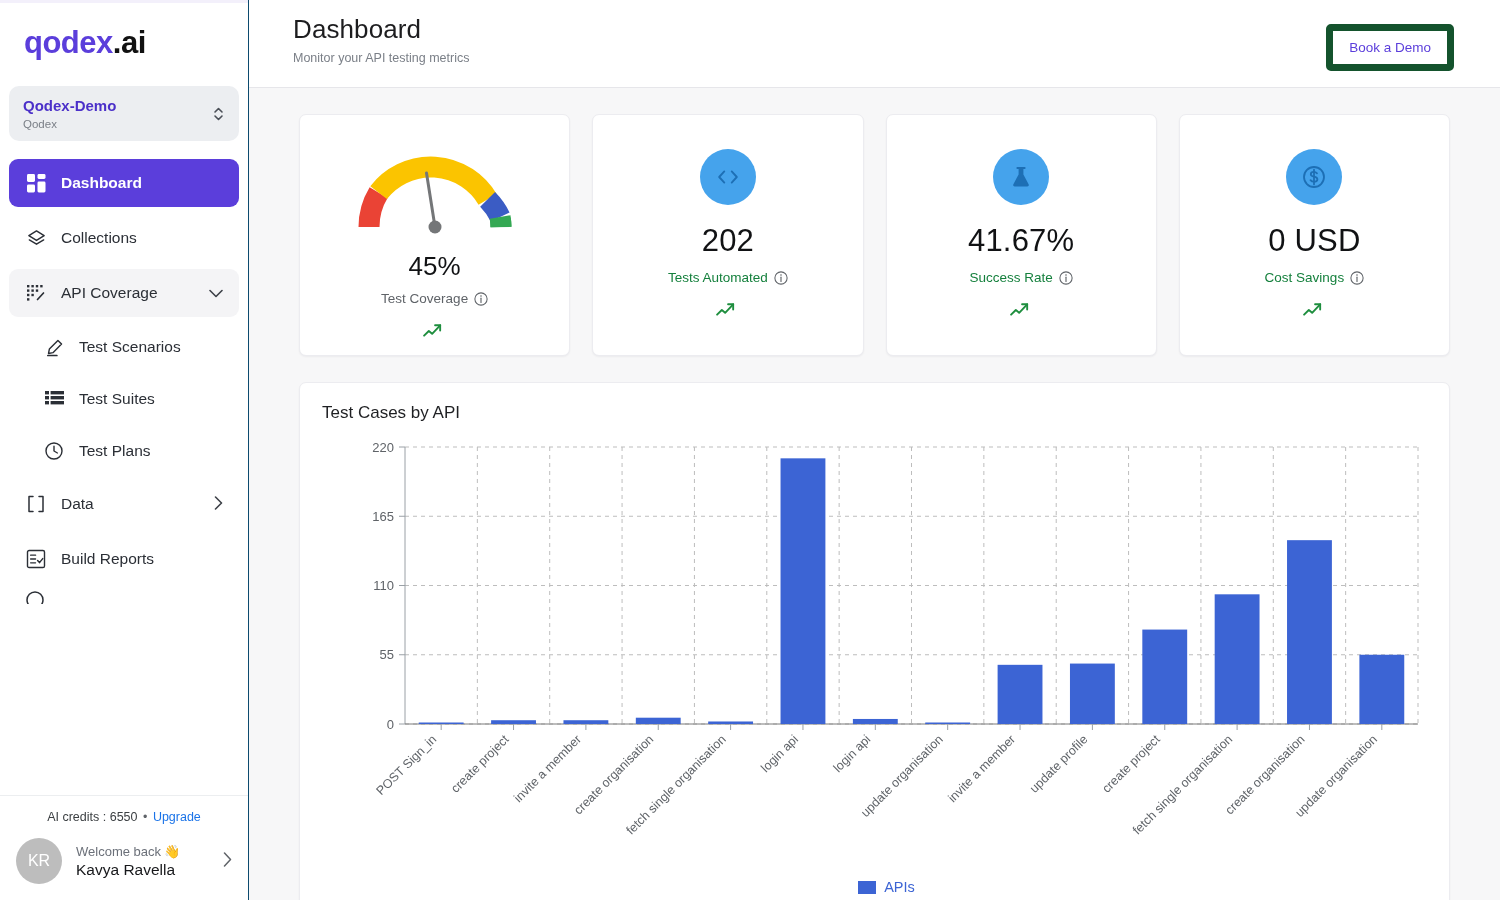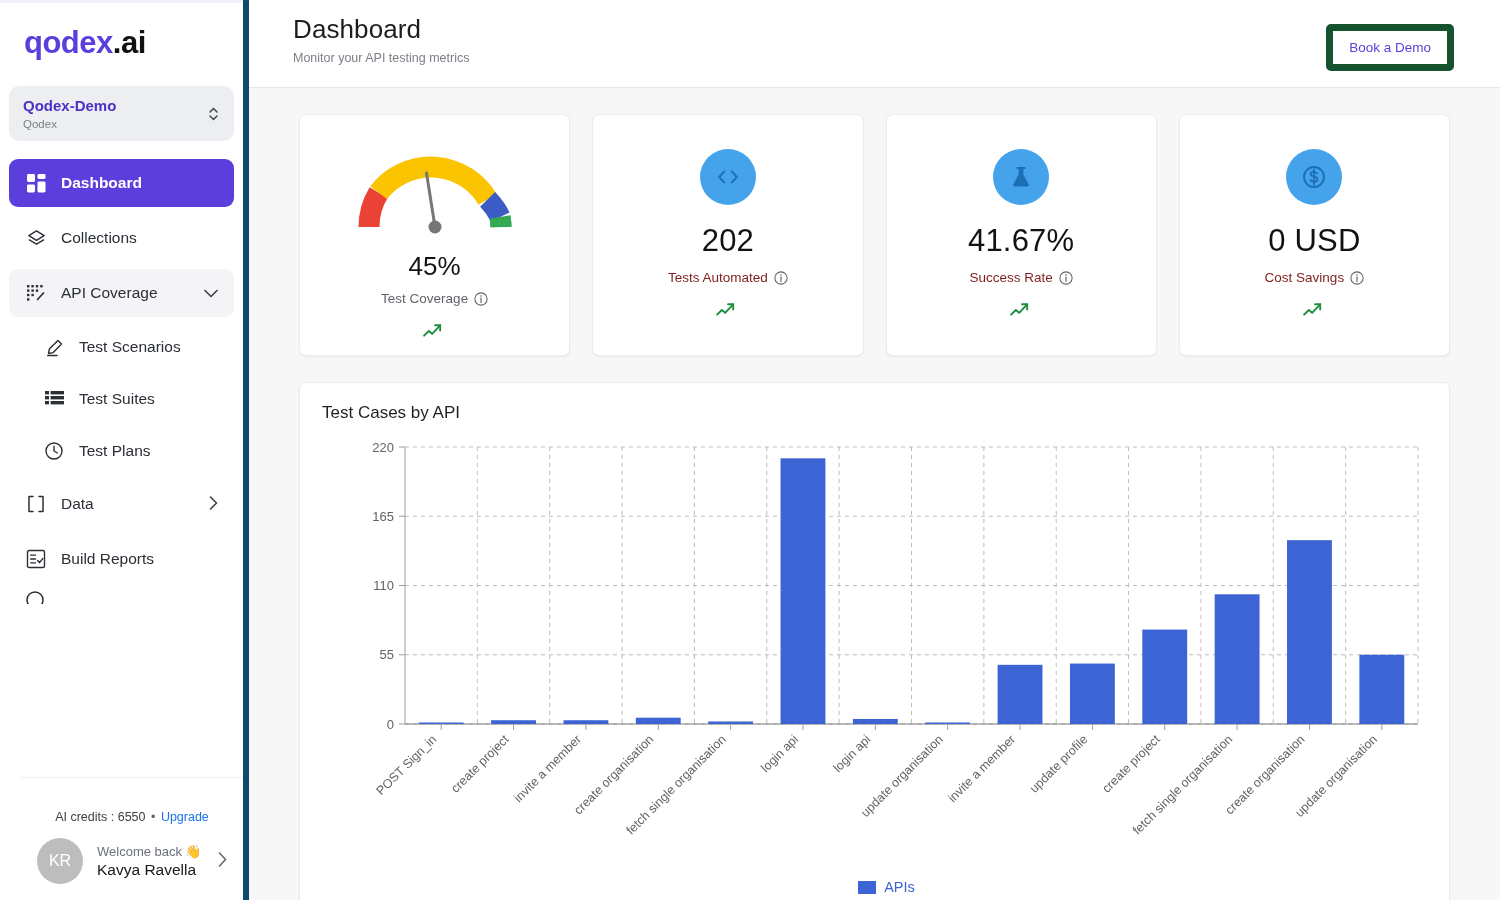--- a/index.html
+++ b/index.html
@@ -9,21 +9,21 @@
     background: #ffffff;
     color: #202124;
     -webkit-font-smoothing: antialiased;
   }
   .app { display: flex; width: 1500px; height: 900px; }
 
   
   .sidebar {
     width: 249px; height: 900px; flex: 0 0 249px;
     background: #ffffff;
-    border-right: 6px solid #0c4a6e;
+    border-right: 1px solid #0c4a6e;
     display: flex; flex-direction: column;
     position: relative;
   }
   .sidebar-top-rule { height: 3px; background: #f3f0fb; }
   .logo-wrap { padding: 24px 0 10px 24px; }
   .logo { font-size: 31px; font-weight: 700; letter-spacing: -0.5px; line-height: 1; }
   .logo .purple { color: #5b3edb; }
   .logo .black { color: #111111; }
 
   .workspace {
@@ -51,21 +51,21 @@
   .nav-item .chev-r { margin-left: auto; font-size: 13px; color: #4a4f57; }
   .nav-sub {
     display: flex; align-items: center; gap: 14px;
     height: 46px; margin: 0 9px 6px 9px;
     padding: 0 16px 0 34px; border-radius: 9px;
     font-size: 15.5px; color: #2b2f36; cursor: pointer;
   }
   .nav-sub .ic { width: 22px; display: flex; align-items: center; justify-content: center; flex: 0 0 22px; }
   .nav-cut { margin: 2px 9px 0 9px; padding: 0 16px; height: 14px; overflow: hidden; display: flex; align-items: flex-start; }
 
-  .side-bottom { border-top: 1px solid #eceef0; padding: 32px 0 16px 0; margin-left: 21px; }
+  .side-bottom { border-top: 1px solid #eceef0; padding: 14px 0 16px 0; }
   .credits { text-align: center; font-size: 12.5px; color: #3c4043; margin-bottom: 14px; }
   .credits .upgrade { color: #1a73e8; cursor: pointer; }
   .credits .dot { color: #5f6368; margin: 0 2px; }
   .userrow { display: flex; align-items: center; gap: 14px; padding: 0 16px; cursor: pointer; }
   .avatar {
     width: 46px; height: 46px; border-radius: 50%; background: #bdbdbd;
     color: #ffffff; font-size: 16px; display: flex; align-items: center; justify-content: center; flex: 0 0 46px;
   }
   .welcome { font-size: 13px; color: #6b7079; }
   .username { font-size: 15.5px; color: #17181b; font-weight: 500; margin-top: 2px; }
@@ -95,21 +95,21 @@
     border: 1px solid #ececf0;
     box-shadow: 0 1px 2px rgba(16,24,40,0.05);
     height: 242px; padding: 16px 10px 10px 10px;
     display: flex; flex-direction: column; align-items: center;
   }
   .kpi-icon {
     width: 56px; height: 56px; border-radius: 50%; background: #45a3ec;
     display: flex; align-items: center; justify-content: center; margin-top: 18px;
   }
   .kpi-value { font-size: 31px; color: #111214; margin-top: 18px; font-weight: 400; letter-spacing: 0.2px; }
-  .kpi-label { font-size: 13.5px; color: #7f1d1d; margin-top: 11px; display: flex; align-items: center; gap: 6px; }
+  .kpi-label { font-size: 13.5px; color: #15803d; margin-top: 11px; display: flex; align-items: center; gap: 6px; }
   .info-i { display: inline-flex; }
   .trend { margin-top: 16px; color: #1e8e3e; }
   .gauge-value { font-size: 26px; color: #111214; margin-top: 4px; }
   .gauge-label { font-size: 13.5px; color: #5f6368; margin-top: 9px; display: flex; align-items: center; gap: 6px; }
 
   .chart-card {
     margin-top: 26px; background: #ffffff; border-radius: 7px;
     border: 1px solid #ececf0; box-shadow: 0 1px 2px rgba(16,24,40,0.05);
     height: 530px; padding: 20px 22px 0 22px; position: relative; overflow: hidden;
   }

